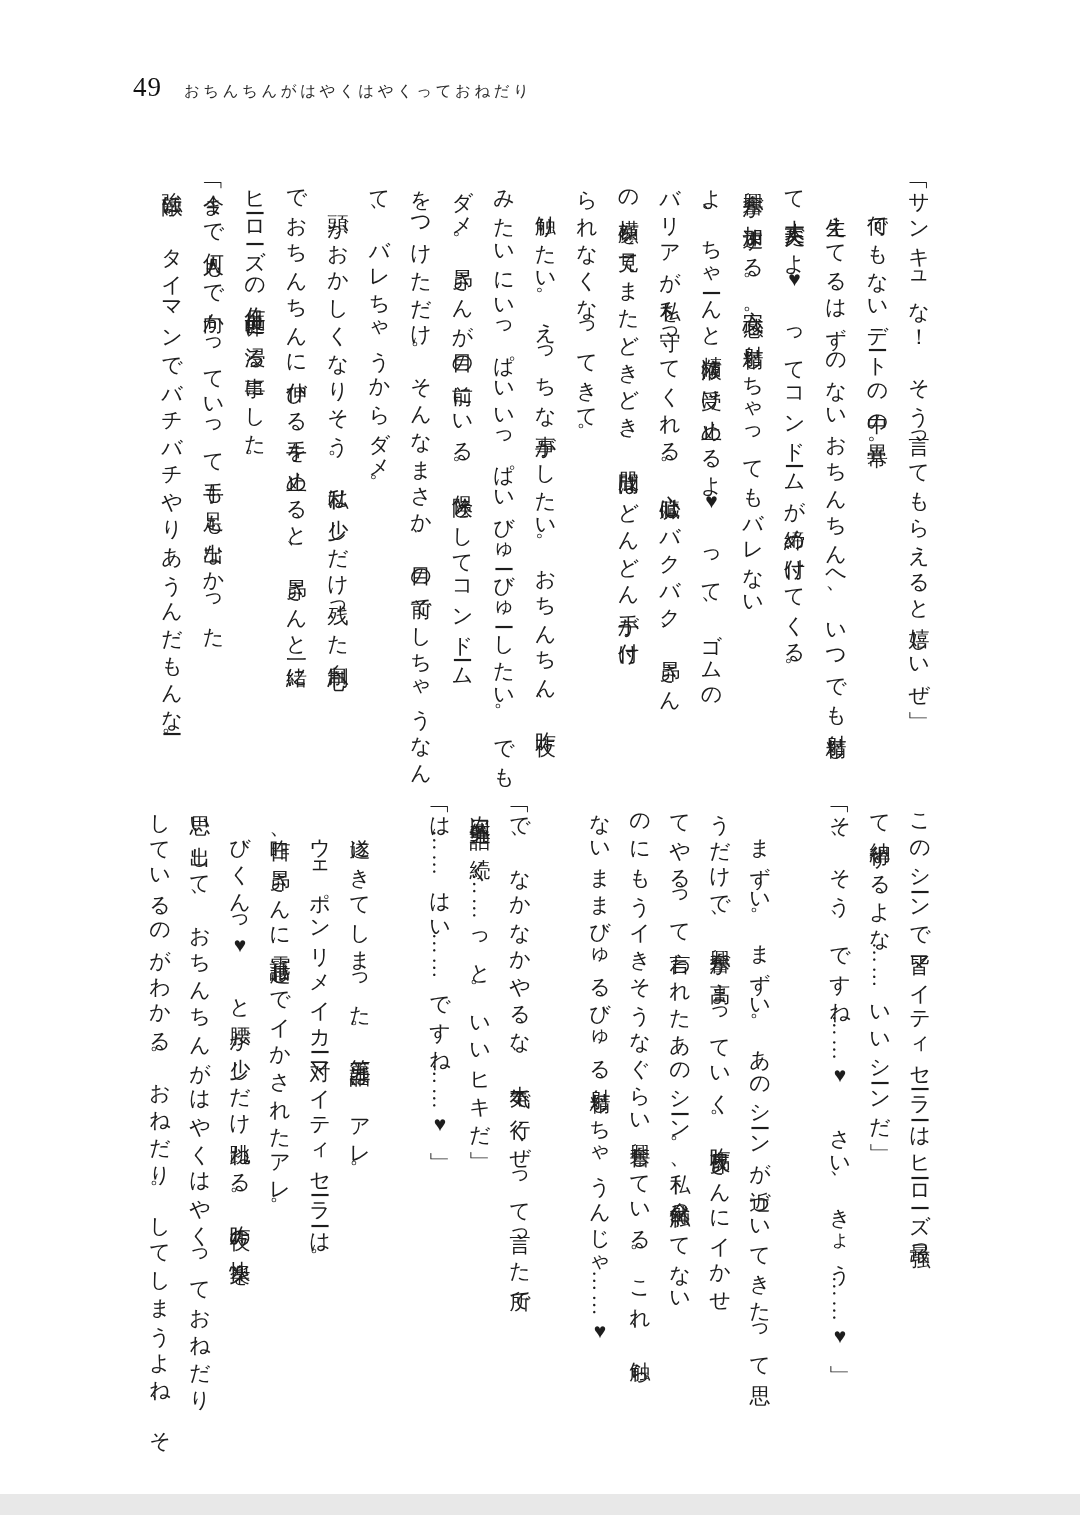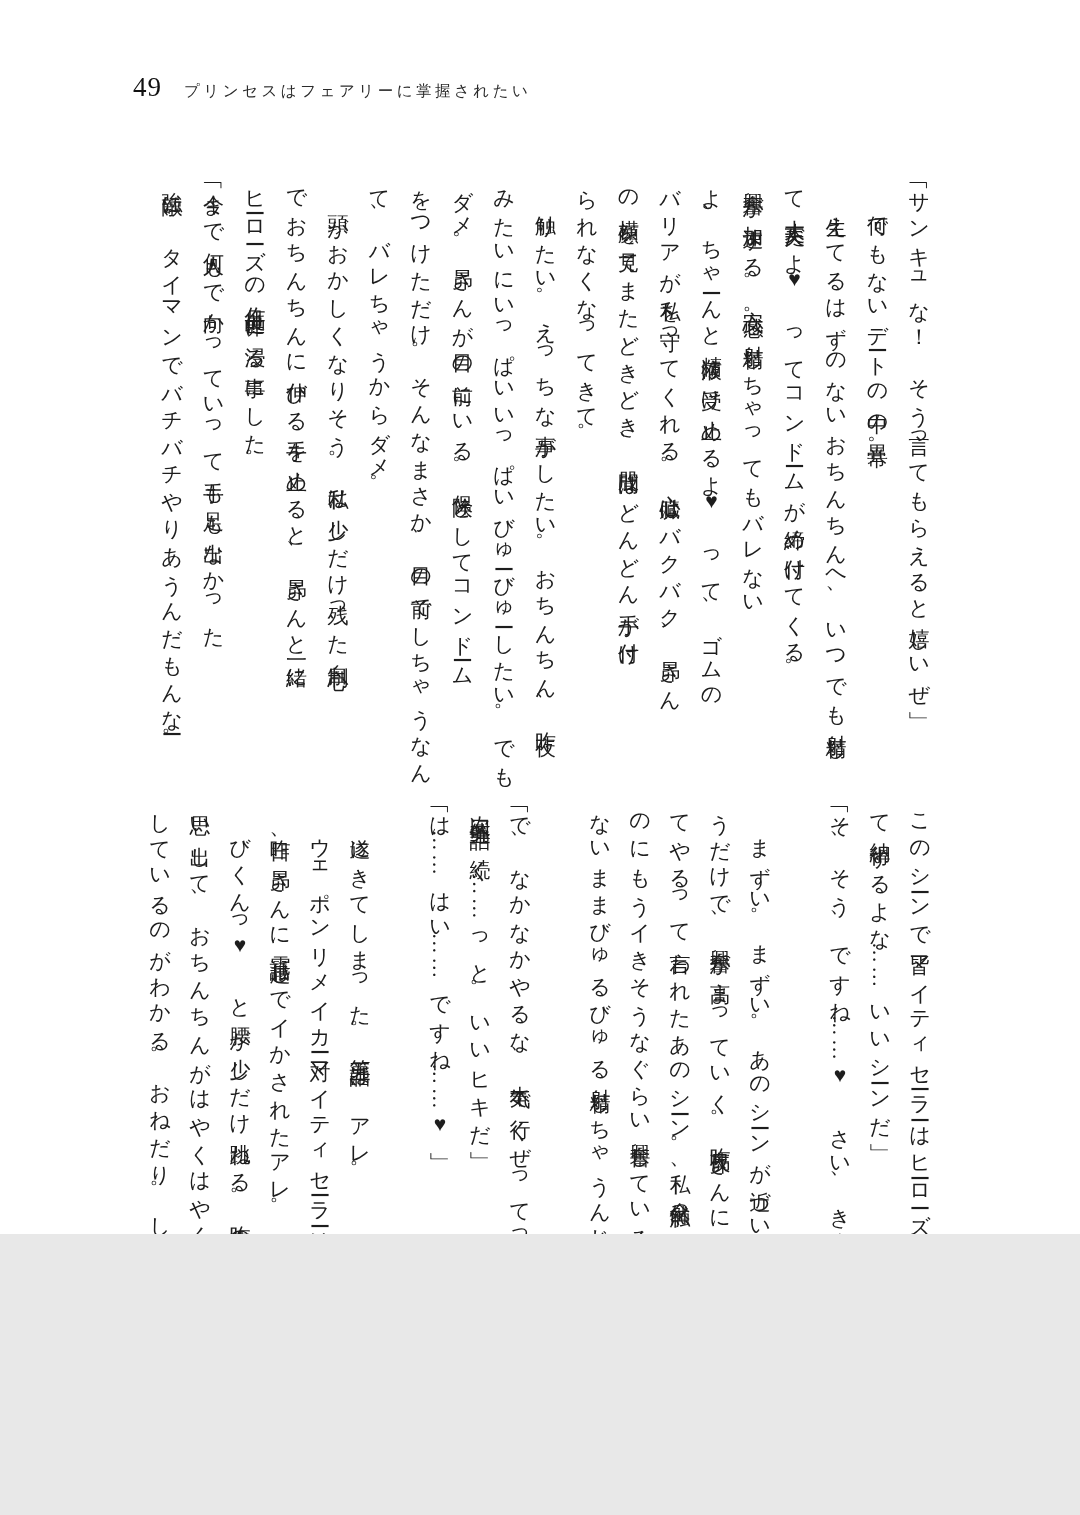--- a/index.html
+++ b/index.html
@@ -1,18 +1,18 @@
 <!DOCTYPE html>
 <html lang="ja"><head>
 <meta charset="utf-8">
 <style>
   html,body { margin:0; padding:0; background:#e8e8e8; }
   .page {
     position:relative;
-    width:1080px; height:1234px;
+    width:1080px; height:1494px;
     margin:0 auto;
     background:#ffffff;
     color:#1d1d1d;
     font-family:"Liberation Serif","DejaVu Serif",serif;
     overflow:hidden;
   }
   .running-head {
     position:absolute; top:72px; left:133px;
     display:flex; align-items:baseline;
     white-space:nowrap;
@@ -38,21 +38,21 @@
   .vtext.bottom { top:799px; right:140px; height:605px; }
   .vtext.bottom .col { min-width:40px; line-height:40px; }
 </style>
 </head>
 <body>
 
 <div class="page">
 
   <header class="running-head">
     <span class="pagenum">49</span>
-    <span class="title">プリンセスはフェアリーに掌握されたい</span>
+    <span class="title">おちんちんがはやくはやくっておねだり</span>
   </header>
 
   <div class="vtext top">
     <div class="col">「サンキュな！　そう言ってもらえると嬉しいぜ」</div>
     <div class="col">　何でもないデートの中の異常。</div>
     <div class="col">　生えてるはずのないおちんちんへ、いつでも射精し</div>
     <div class="col">て大丈夫だよ♥　ってコンドームが締め付けてくる。</div>
     <div class="col">興奮が加速する。安心感。射精しちゃってもバレない</div>
     <div class="col">よ、ちゃーんと精液は受け止めるよ♥　って、ゴムの</div>
     <div class="col">バリアが私を守ってくれる。心臓はバクバク、昴さん</div>

